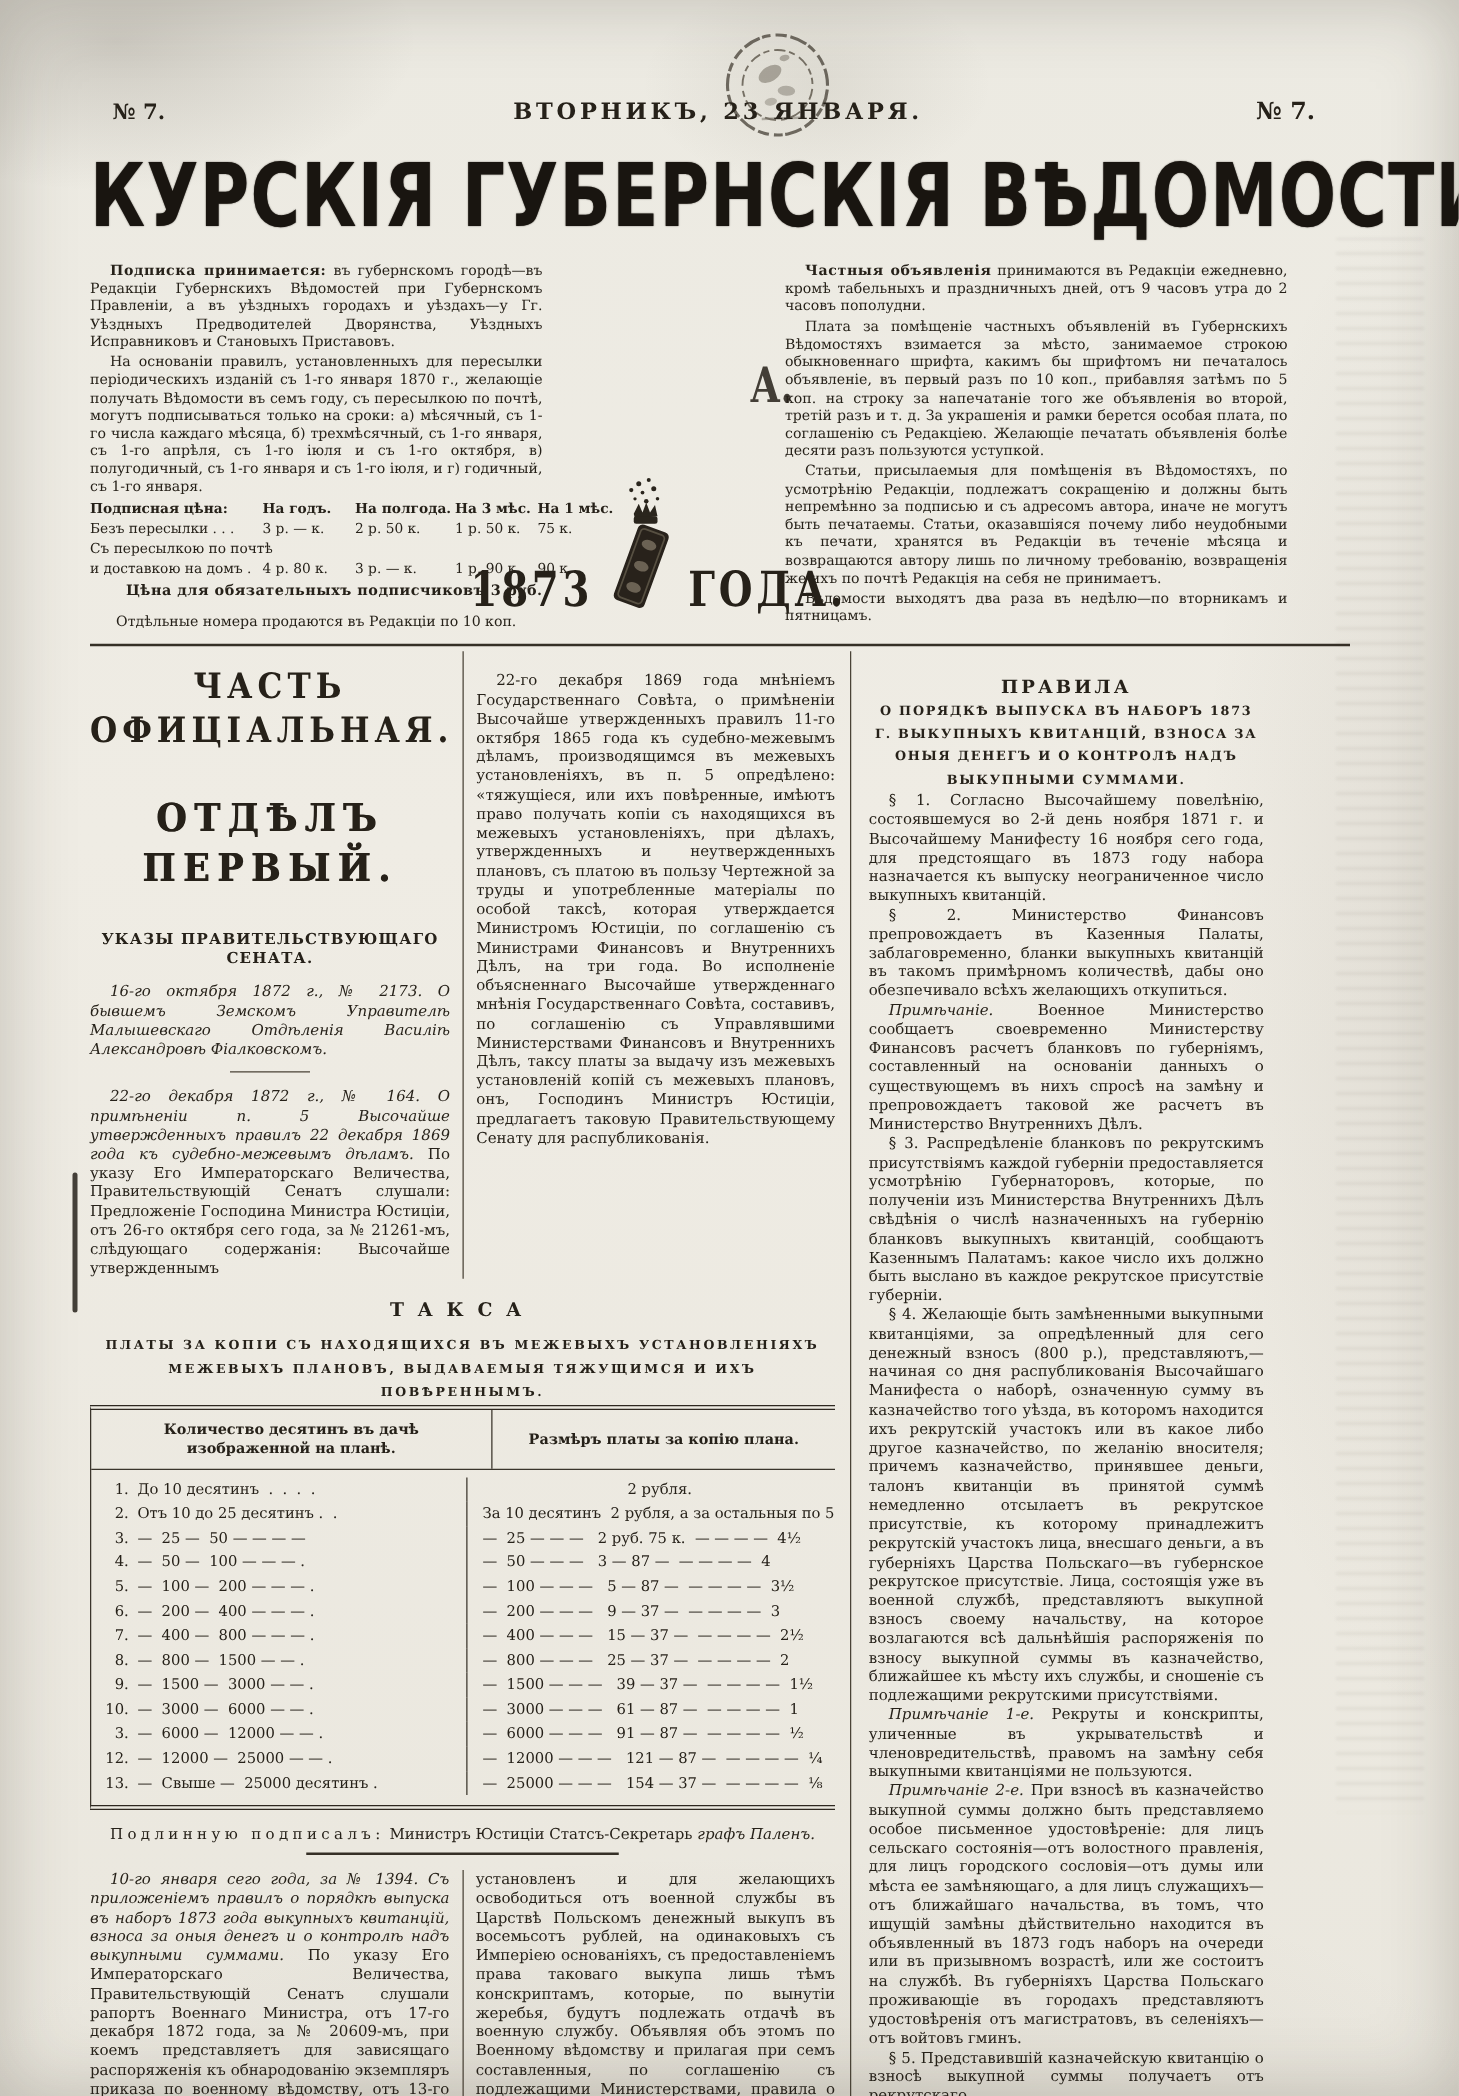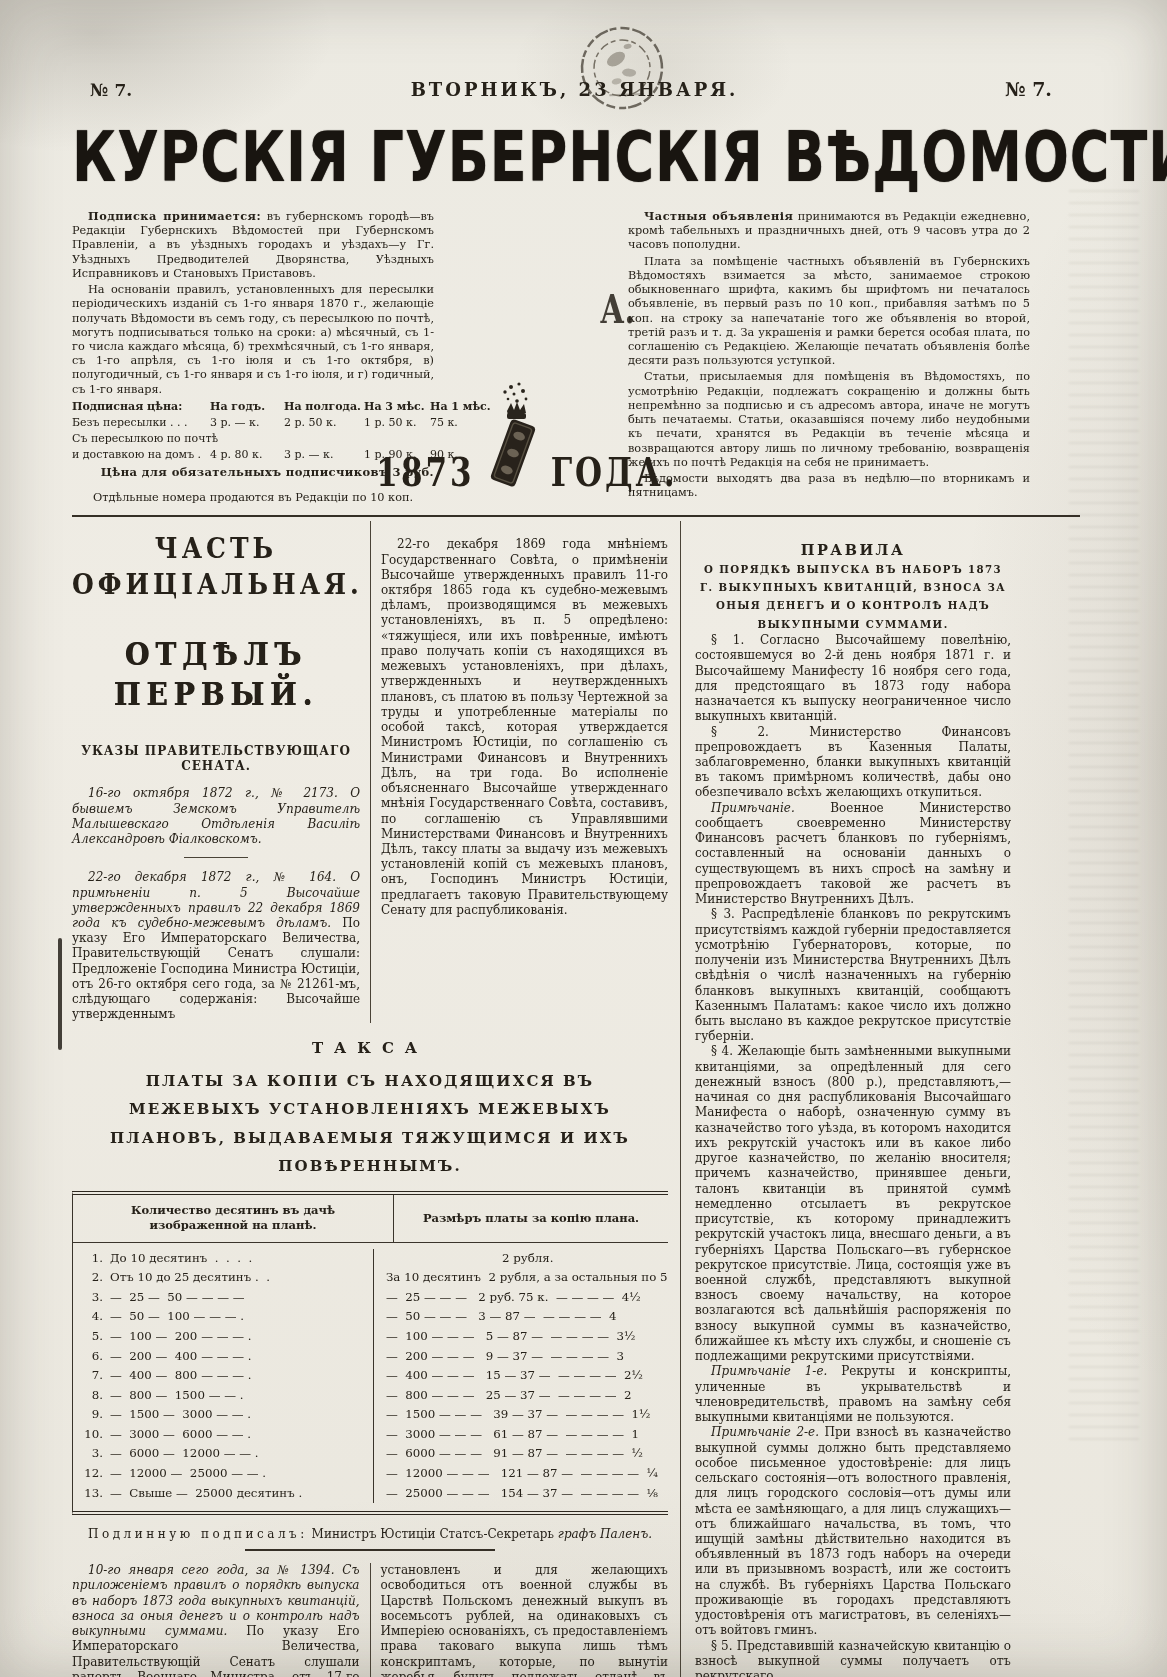--- a/index.html
+++ b/index.html
@@ -58,22 +58,22 @@
   .indent{text-indent:16px;}
   .i{font-style:italic;}
   .part-title{margin-top:14px;text-align:center;font-size:25px;font-weight:bold;letter-spacing:4px;transform:scaleY(1.12);}
   .otdel-title{margin-top:40px;text-align:center;font-size:28px;font-weight:bold;letter-spacing:6px;transform:scaleY(1.1);
     font-family:"DejaVu Serif",serif;text-shadow:.6px 0 0 #262119;}
   .ukazy-title{margin-top:34px;text-align:center;font-size:12px;font-weight:bold;letter-spacing:1px;}
   .dec{margin-top:12px !important;}
   .sep-dash{width:64px;border-top:1.5px solid #4a4337;margin:10px auto 8px auto;}
   
   .taksa-title{margin-top:16px;text-align:center;font-size:15px;font-weight:bold;letter-spacing:11px;}
-  .taksa-sub{margin:10px 4px 0 4px;text-align:center;font-size:15px;font-weight:bold;letter-spacing:2.1px;line-height:1.9;}
-  .ttable{margin-top:10px;border-top:4px double #2e2820;border-bottom:4px double #2e2820;border-left:1.5px solid #3a342b;}
+  .taksa-sub{margin:10px 4px 0 4px;text-align:center;font-size:10px;font-weight:bold;letter-spacing:2.1px;line-height:1.9;}
+  .ttable{border-top:4px double #2e2820;border-bottom:4px double #2e2820;border-left:1.5px solid #3a342b;}
   .thead{display:flex;border-bottom:1px solid #3a342b;}
   .th-l{width:300px;border-right:1px solid #3a342b;padding:8px 10px;font-size:11.5px;font-weight:bold;text-align:center;line-height:1.35;}
   .th-r{flex:1;padding:8px 10px;font-size:11.5px;font-weight:bold;text-align:center;align-self:center;}
   .tbody{padding:6px 0 8px 0;}
   .trow{display:flex;font-size:11.8px;line-height:1.66;}
   .tn{width:30px;text-align:right;padding-right:7px;flex-shrink:0;}
   .tl{width:263px;white-space:pre;overflow:hidden;border-right:1px solid #3a342b;flex-shrink:0;}
   .tr{flex:1;padding-left:12px;white-space:pre;overflow:hidden;}
   .tbody .trow:first-child .tr{padding-left:128px;}
   .signature{margin:12px 0 0 0;text-align:center;font-size:12px;}

